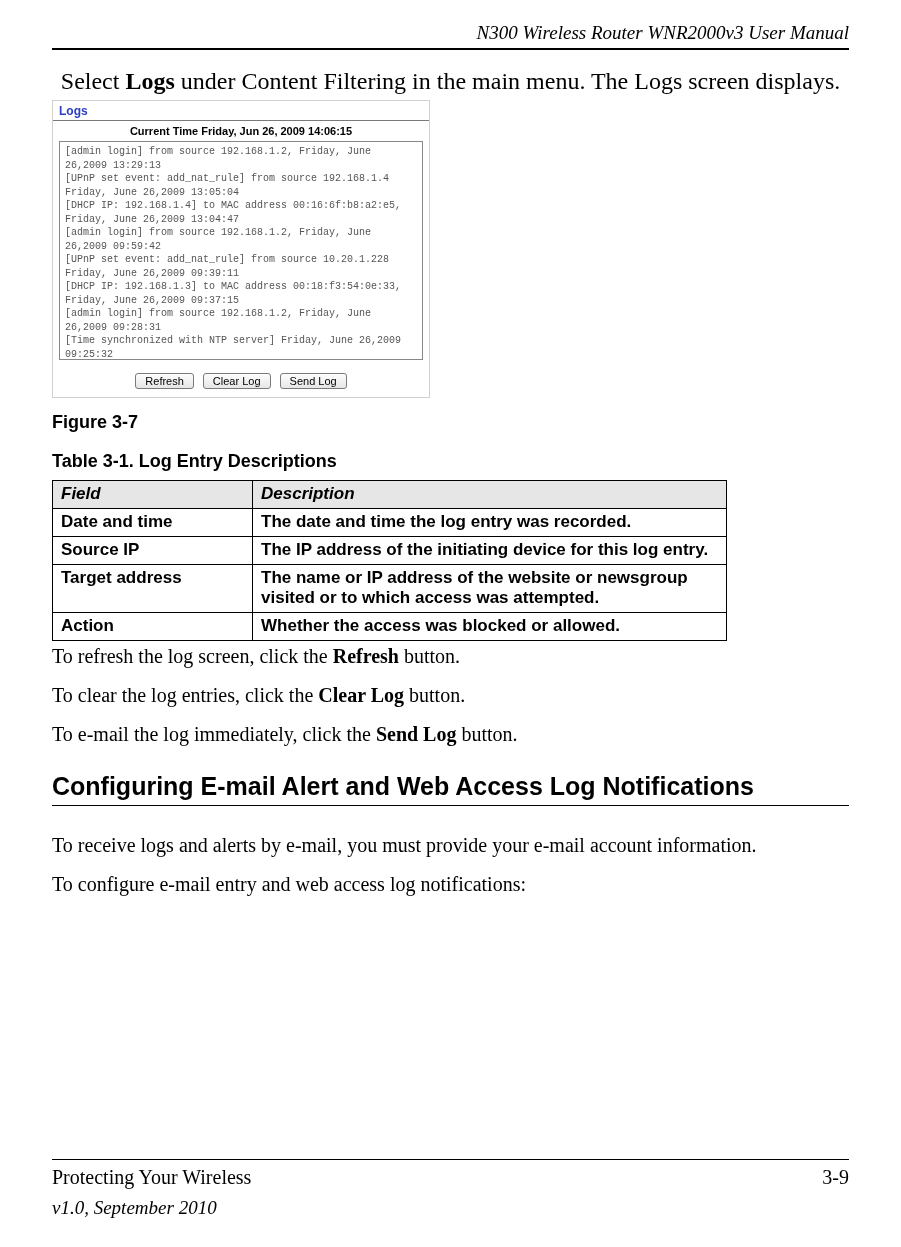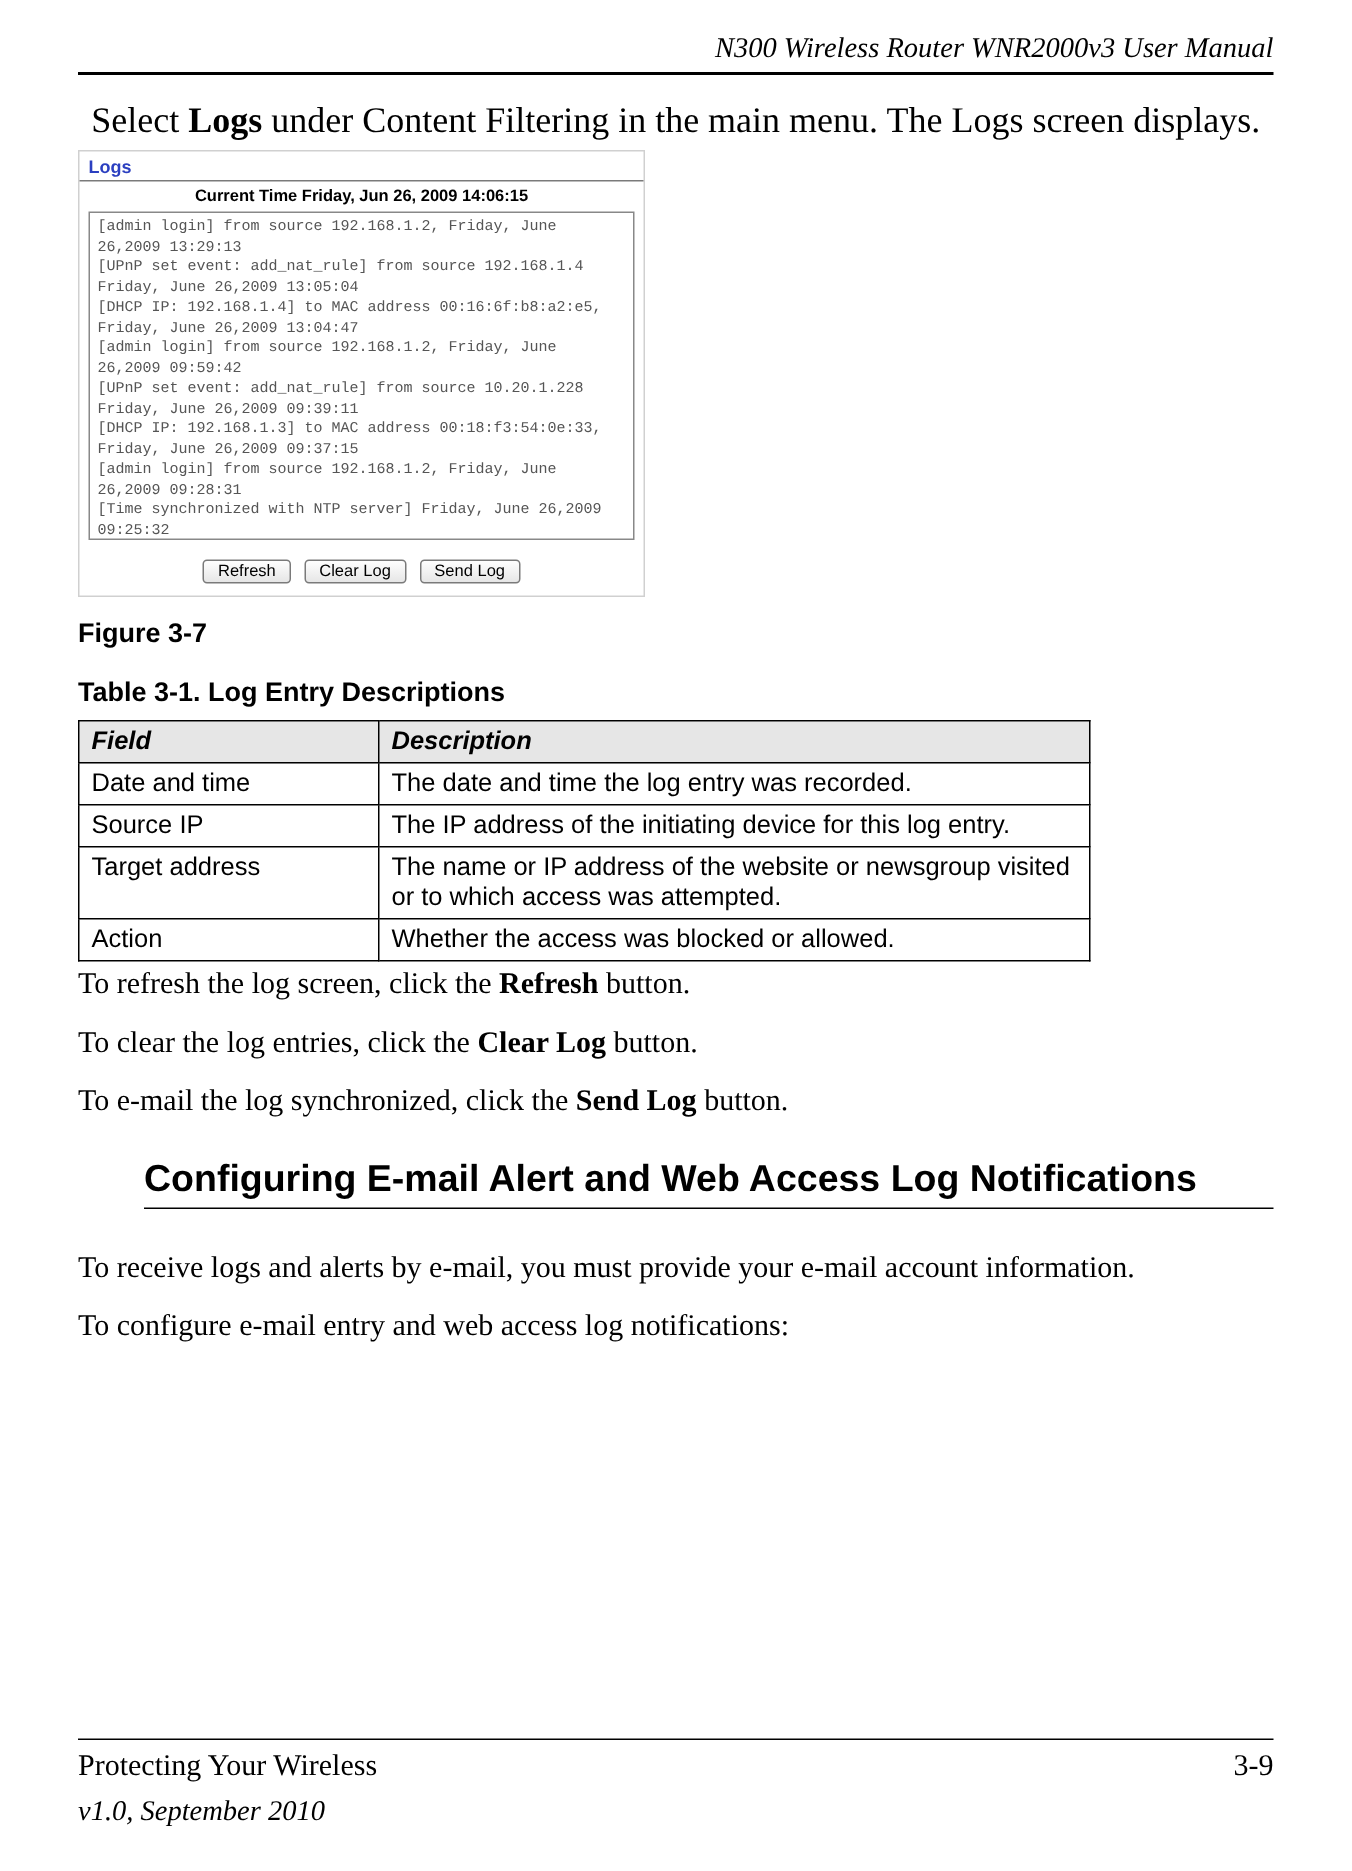--- a/index.html
+++ b/index.html
@@ -99,20 +99,21 @@
       border-collapse: collapse;
       margin-bottom: 2px;
     }
     table.desc th, table.desc td {
       border: 1px solid #000;
       font-family: Arial, Helvetica, sans-serif;
       font-size: 17px;
       text-align: left;
       vertical-align: top;
       padding: 3px 8px 4px 8px;
+      font-weight: bold;
     }
     table.desc th {
       background: #e6e6e6;
       font-weight: bold;
       font-style: italic;
     }
     table.desc td.col-field { width: 200px; }
     .para {
       font-size: 20px;
       margin-bottom: 12px;
@@ -120,21 +121,20 @@
     }
     .para b { font-weight: bold; }
     h2.section {
       font-family: Arial, Helvetica, sans-serif;
       font-weight: bold;
       font-size: 25px;
       margin-top: 24px;
       padding-bottom: 4px;
       border-bottom: 1px solid #000;
       margin-bottom: 26px;
-      margin-left: 44px;
     }
     .footer {
       position: absolute;
       left: 52px;
       right: 52px;
       bottom: 28px;
     }
     .footer-rule {
       border: none;
       border-top: 1px solid #000;
@@ -211,21 +211,21 @@
 </tbody>
   </table>
 
 <p class="para">
   <span>To refresh the log screen, click the </span><b>Refresh</b><span> button.</span>
 </p>
 <p class="para">
   <span>To clear the log entries, click the </span><b>Clear Log</b><span> button.</span>
 </p>
 <p class="para">
-  <span>To e-mail the log synchronized, click the </span><b>Send Log</b><span> button.</span>
+  <span>To e-mail the log immediately, click the </span><b>Send Log</b><span> button.</span>
 </p>
 
 <h2 class="section">Configuring E-mail Alert and Web Access Log Notifications</h2>
 
 <p class="para">To receive logs and alerts by e-mail, you must provide your e-mail account information.</p>
 <p class="para">To configure e-mail entry and web access log notifications:</p>
 
 <div class="footer">
   <hr class="footer-rule">
   <div class="footer-line1">

